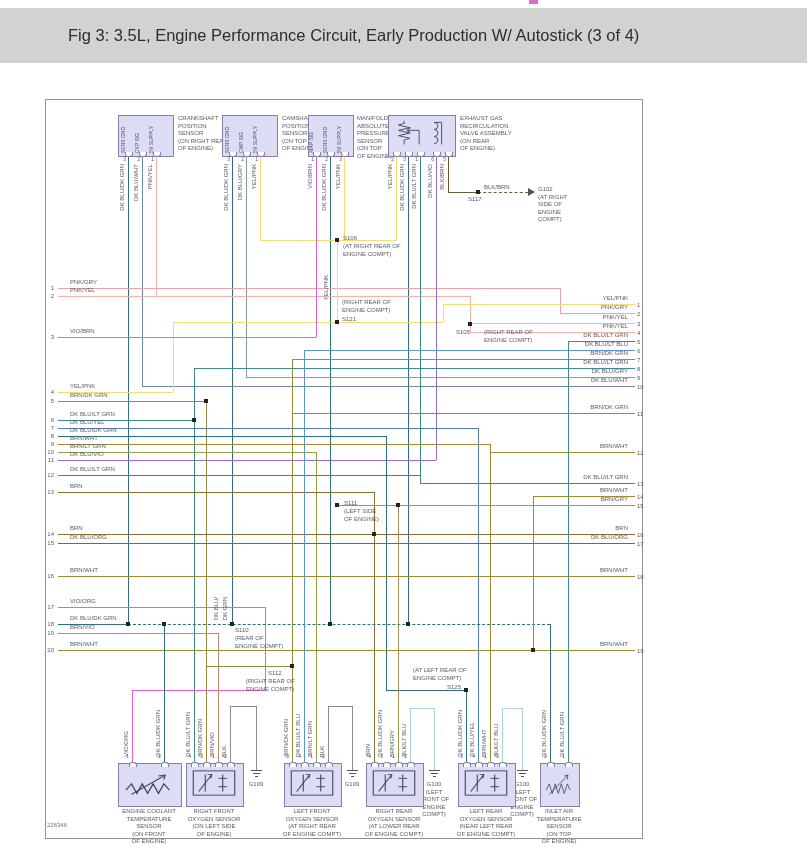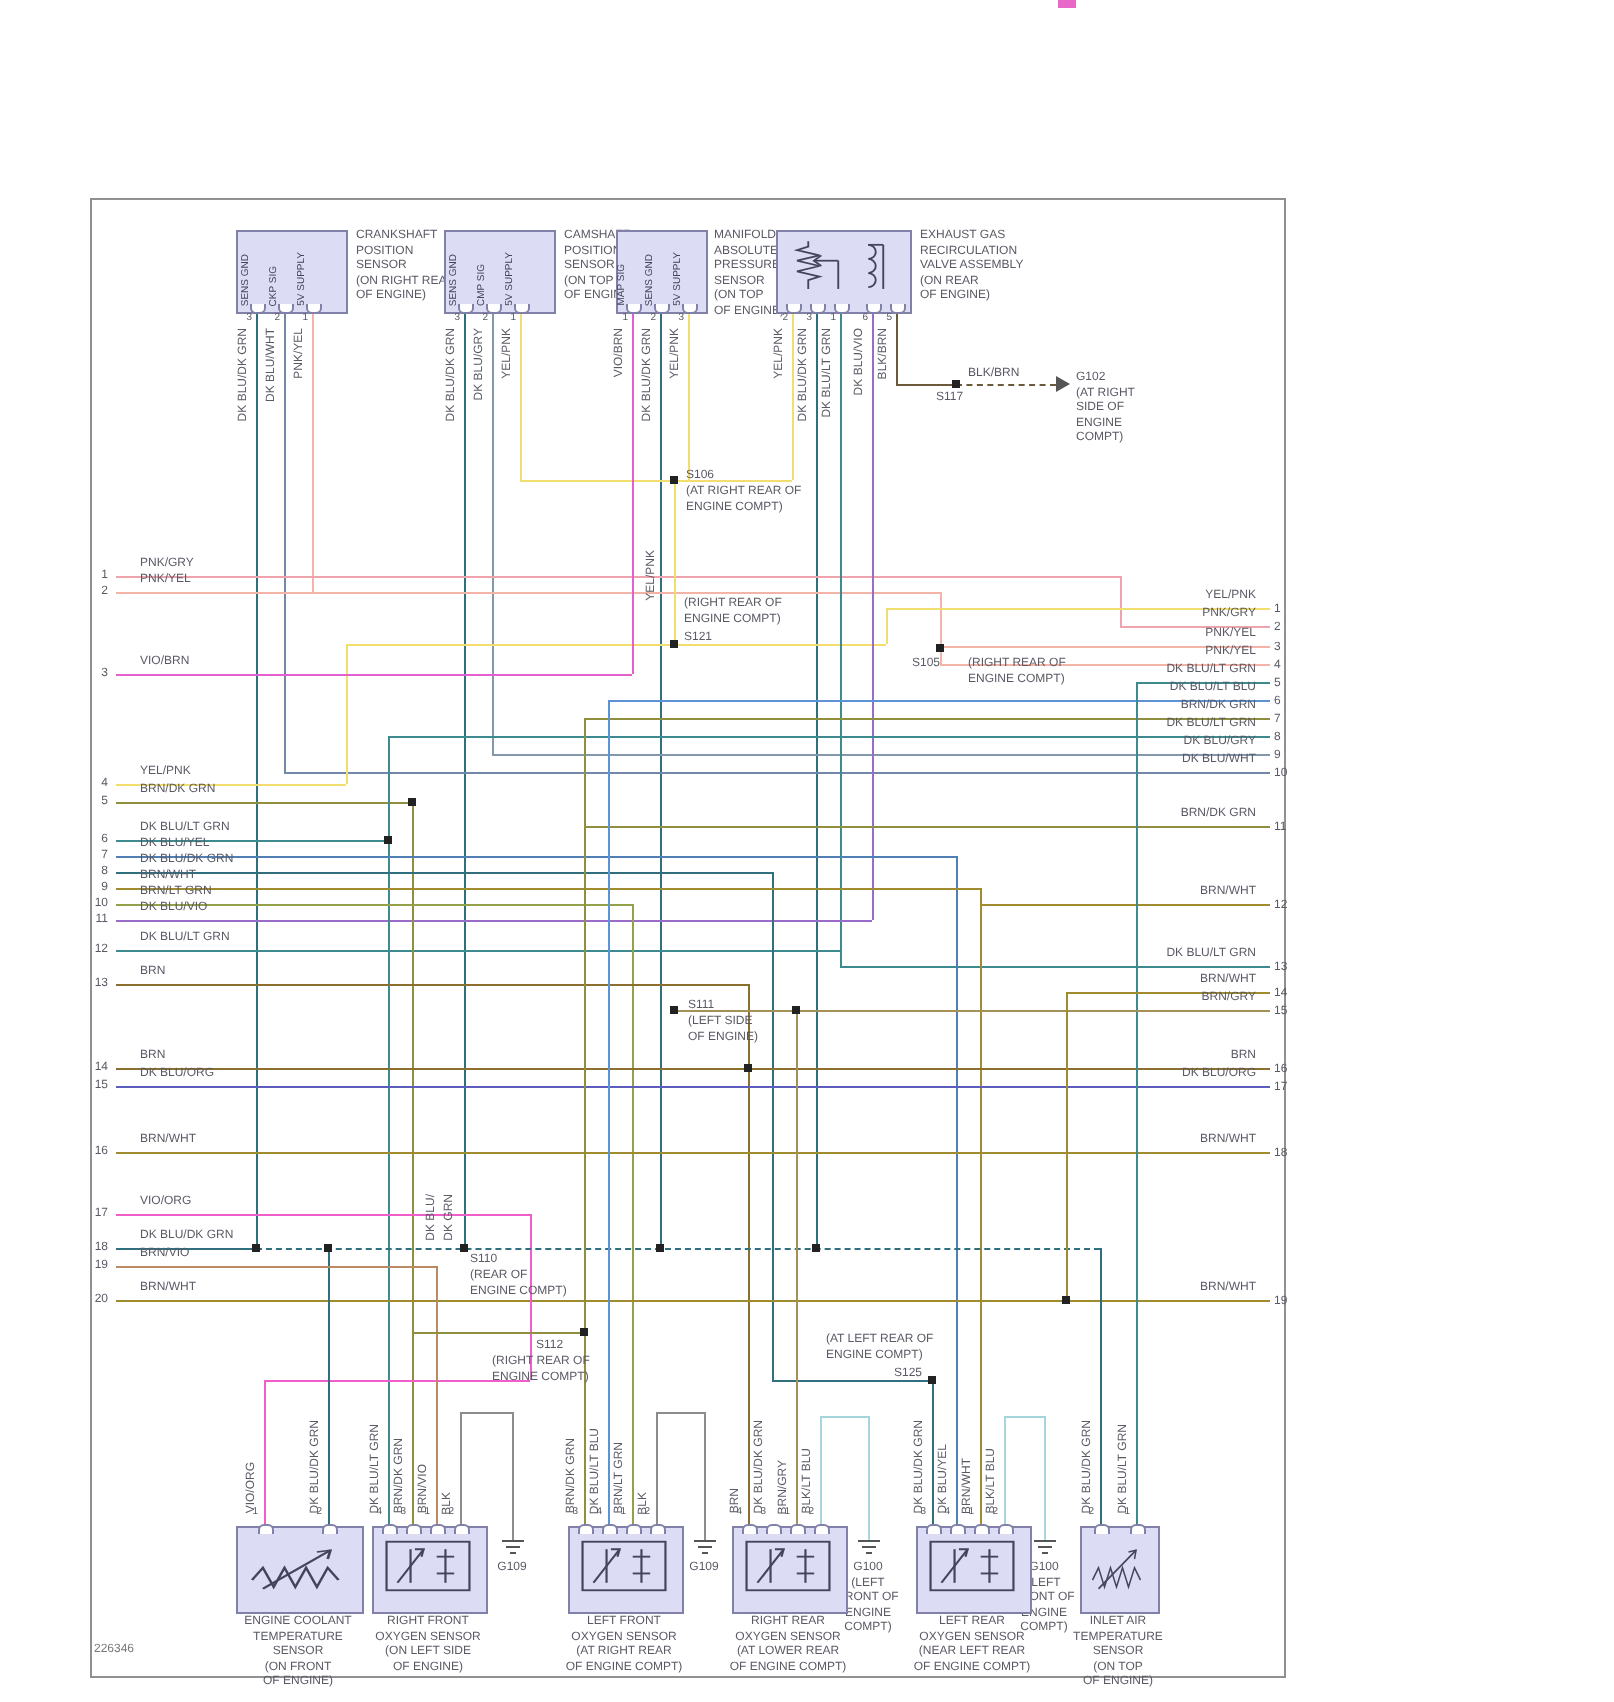--- a/index.html
+++ b/index.html
@@ -17,20 +17,23 @@
   #titlebar .tt{margin-left:68px;font-size:16.5px;color:#2e2e2e;}
   #frame{position:absolute;left:45px;top:99px;width:596px;height:738px;border:1px solid #909090;}
   .boxfill{background:#dcdcf5;border:1px solid #8080a8;}
   svg{position:absolute;overflow:visible;}
 </style>
 </head>
 <body>
 
 <div id="page">
   <div class="abs" style="left: 529px; top: 0px; width: 9px; height: 4px; background: rgb(232, 104, 200);"></div>
+  <div id="titlebar" style="background: rgb(210, 210, 210);">
+    <div class="tt">Fig 3: 3.5L, Engine Performance Circuit, Early Production W/ Autostick (3 of 4)</div>
+  </div>
   <div id="frame"></div>
   <div class="abs t6" style="left:47px;top:822px;color:#777;">226346</div>
 <div class="abs" style="left: 128px; top: 155px; height: 469px; width: 0px; border-left: 1.5px solid rgb(47, 111, 126);"></div>
     <div class="abs" style="left: 232px; top: 155px; height: 469px; width: 0px; border-left: 1.5px solid rgb(47, 111, 126);"></div>
     <div class="abs" style="left: 330px; top: 155px; height: 469px; width: 0px; border-left: 1.5px solid rgb(47, 111, 126);"></div>
     <div class="abs" style="left: 408px; top: 155px; height: 469px; width: 0px; border-left: 1.5px solid rgb(47, 111, 126);"></div>
     <div class="abs" style="left: 142px; top: 155px; height: 231px; width: 0px; border-left: 1.5px solid rgb(113, 137, 166);"></div>
     <div class="abs" style="left: 142px; top: 386px; width: 493px; height: 0px; border-top: 1.5px solid rgb(113, 137, 166);"></div>
     <div class="abs" style="left: 246px; top: 155px; height: 222px; width: 0px; border-left: 1.5px solid rgb(132, 152, 173);"></div>
     <div class="abs" style="left: 246px; top: 377px; width: 389px; height: 0px; border-top: 1.5px solid rgb(132, 152, 173);"></div>

